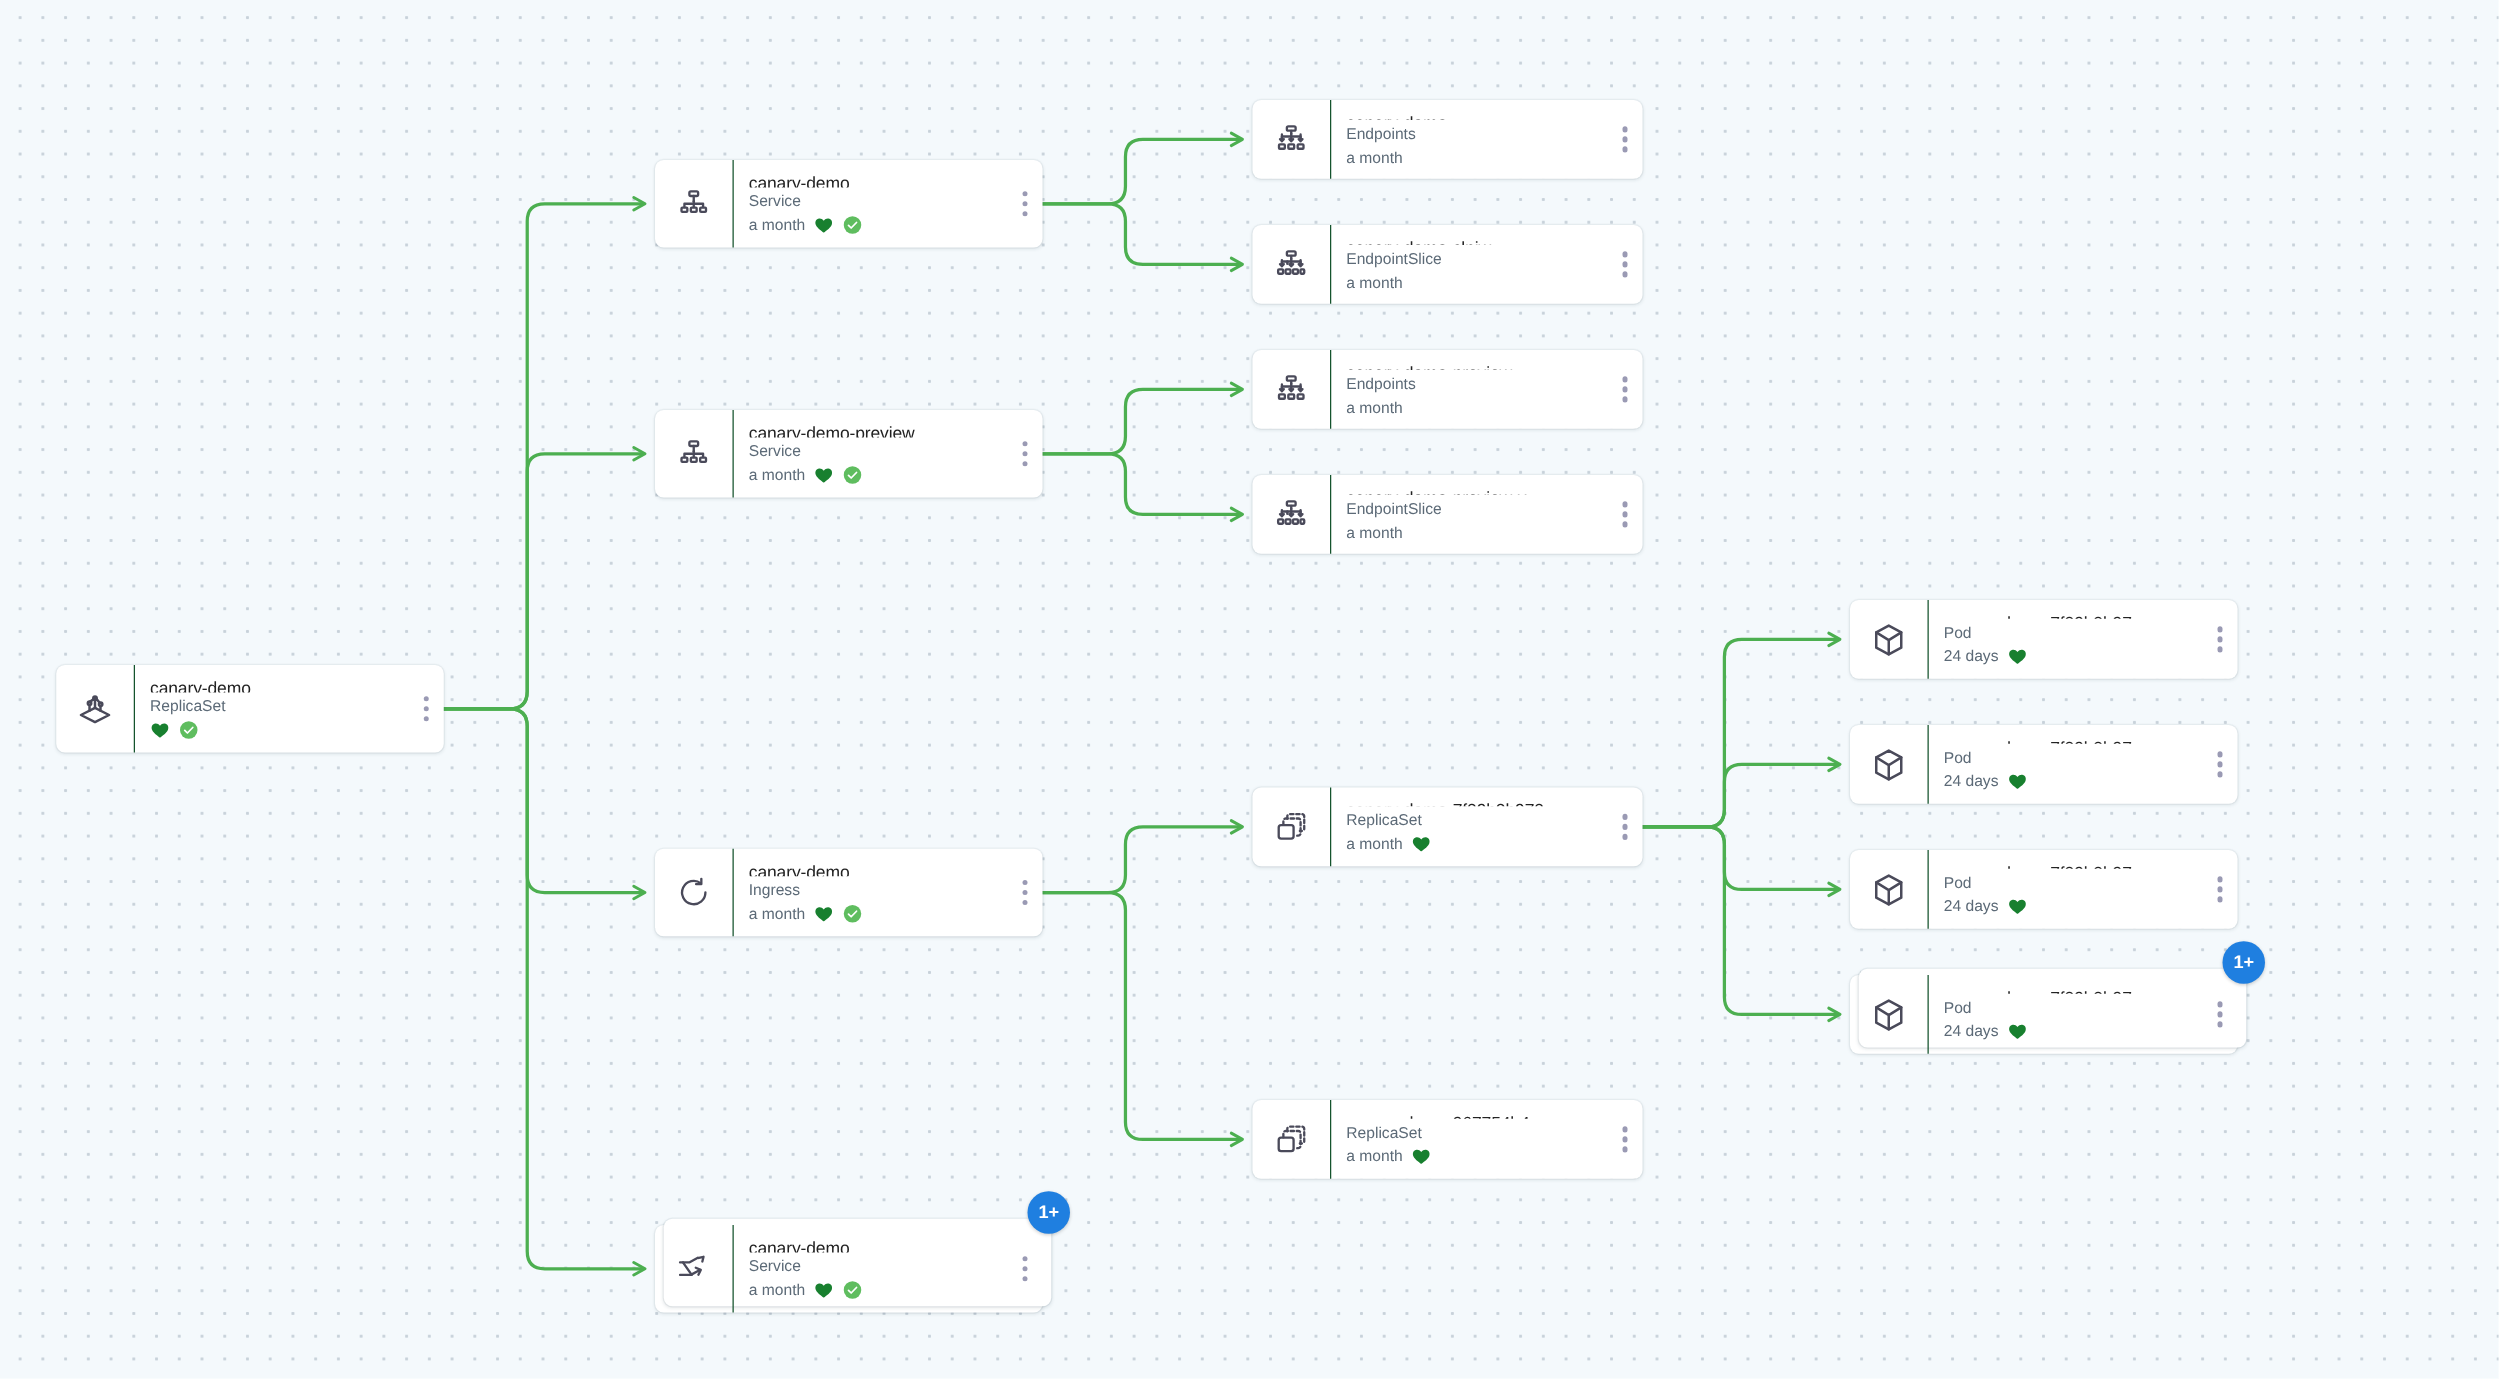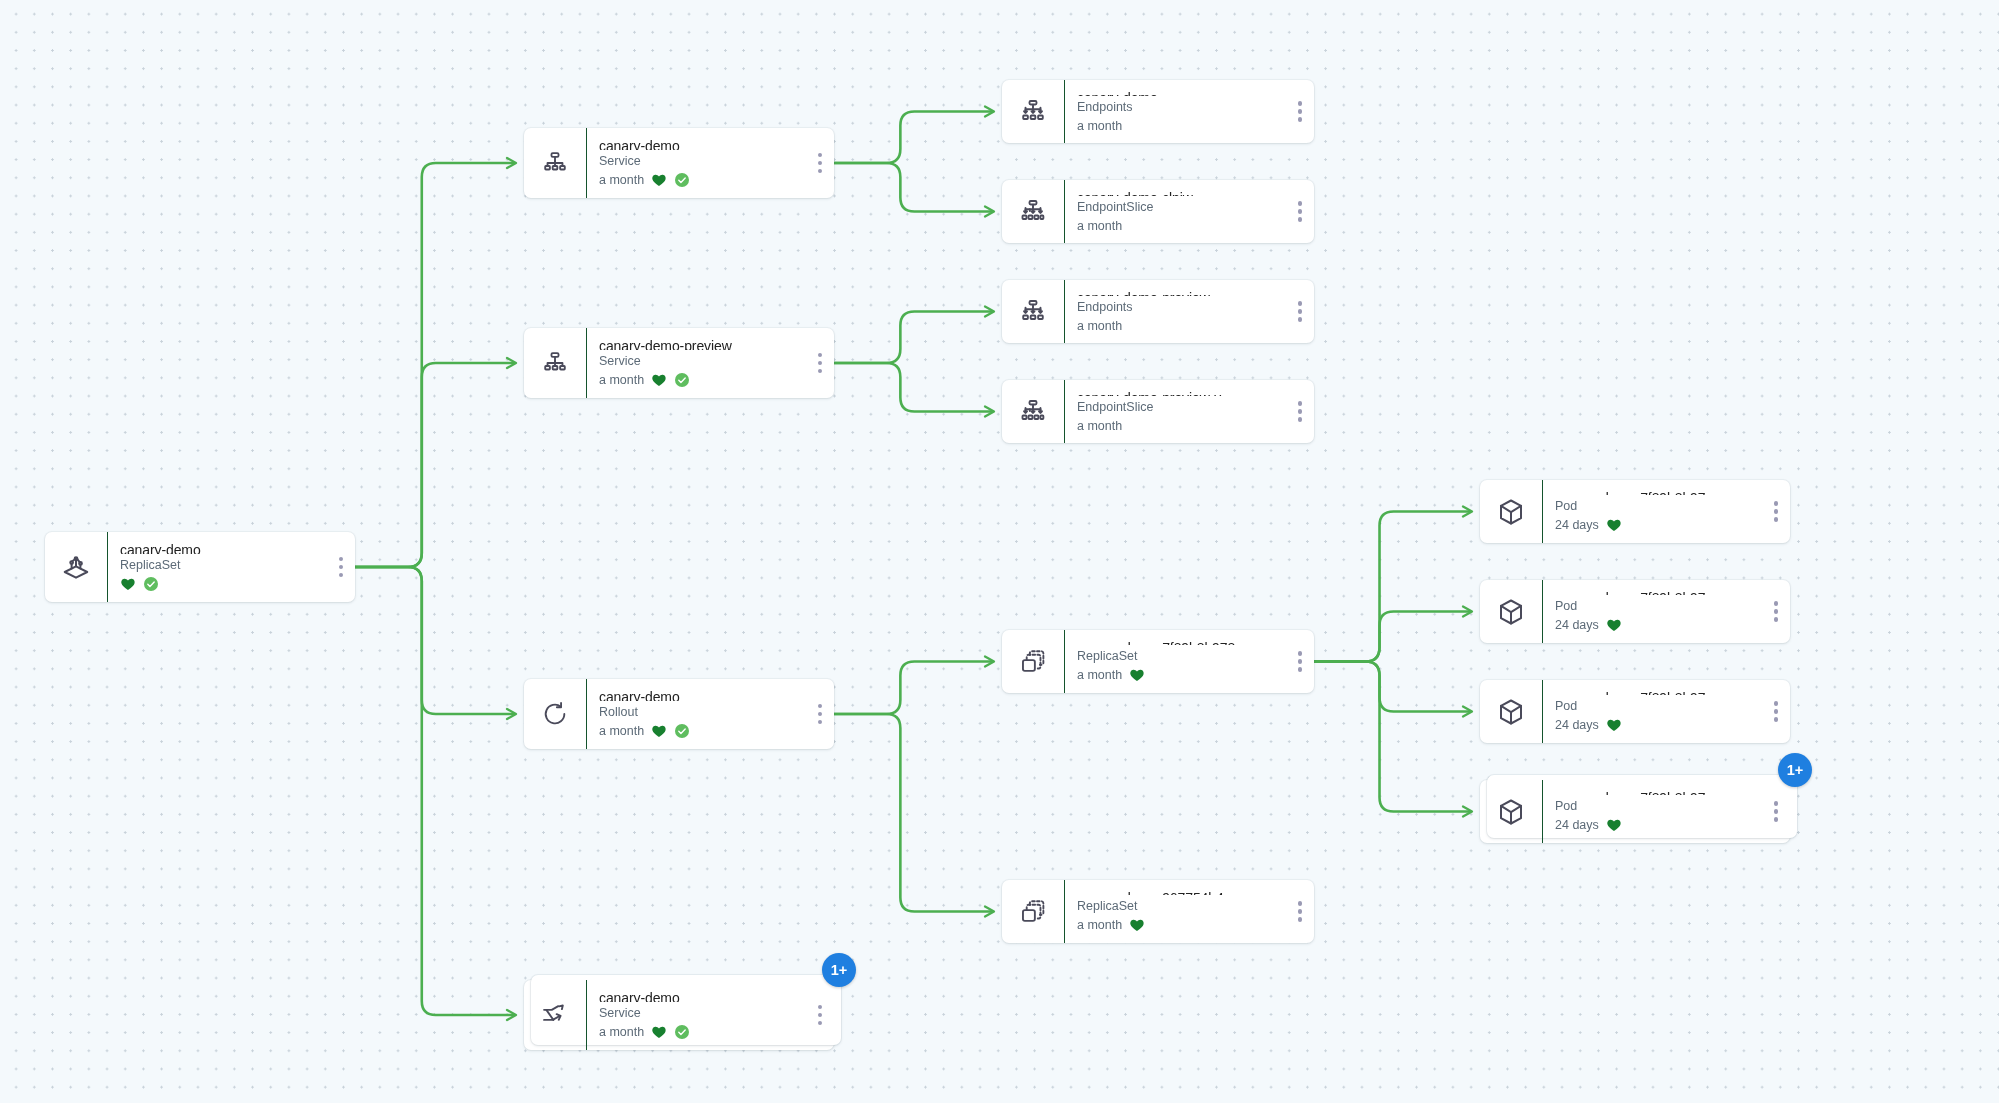--- a/index.html
+++ b/index.html
@@ -264,21 +264,21 @@
     </div>
     <div class="node" style="left: 524px; top: 679px; width: 310px; height: 70px;">
       <div class="node-icon">
         <svg width="28" height="28" viewBox="0 0 24 24" fill="none" stroke="currentColor" stroke-width="1.6" stroke-linecap="round" stroke-linejoin="round">
         <path d="M20 12a8 8 0 1 1-3.1-6.3"></path>
         <path d="M17.2 2.6v3.6h-3.6"></path>
         </svg>
       </div>
       <div class="node-body">
         <div class="node-title">canary-demo</div>
-        <div class="node-kind">Rollout</div>
+        <div class="node-kind">Ingress</div>
         <div class="node-meta">
           <span class="node-age">a month</span>
           <span>
             <svg class="heart" viewBox="0 0 24 24" aria-hidden="true">
     <path fill="#18802f" d="M12 21s-7.8-4.9-9.6-9.4C1.1 8 3 4.6 6.4 4.2c2.1-.3 4 .8 5.6 2.6 1.6-1.8 3.5-2.9 5.6-2.6C21 4.6 22.9 8 21.6 11.6 19.8 16.1 12 21 12 21z"></path>
             </svg>
           </span>
           <span>
             <svg class="synced" viewBox="0 0 24 24" aria-hidden="true">
     <circle cx="12" cy="12" r="10.5" fill="#5fbd5f"></circle>

